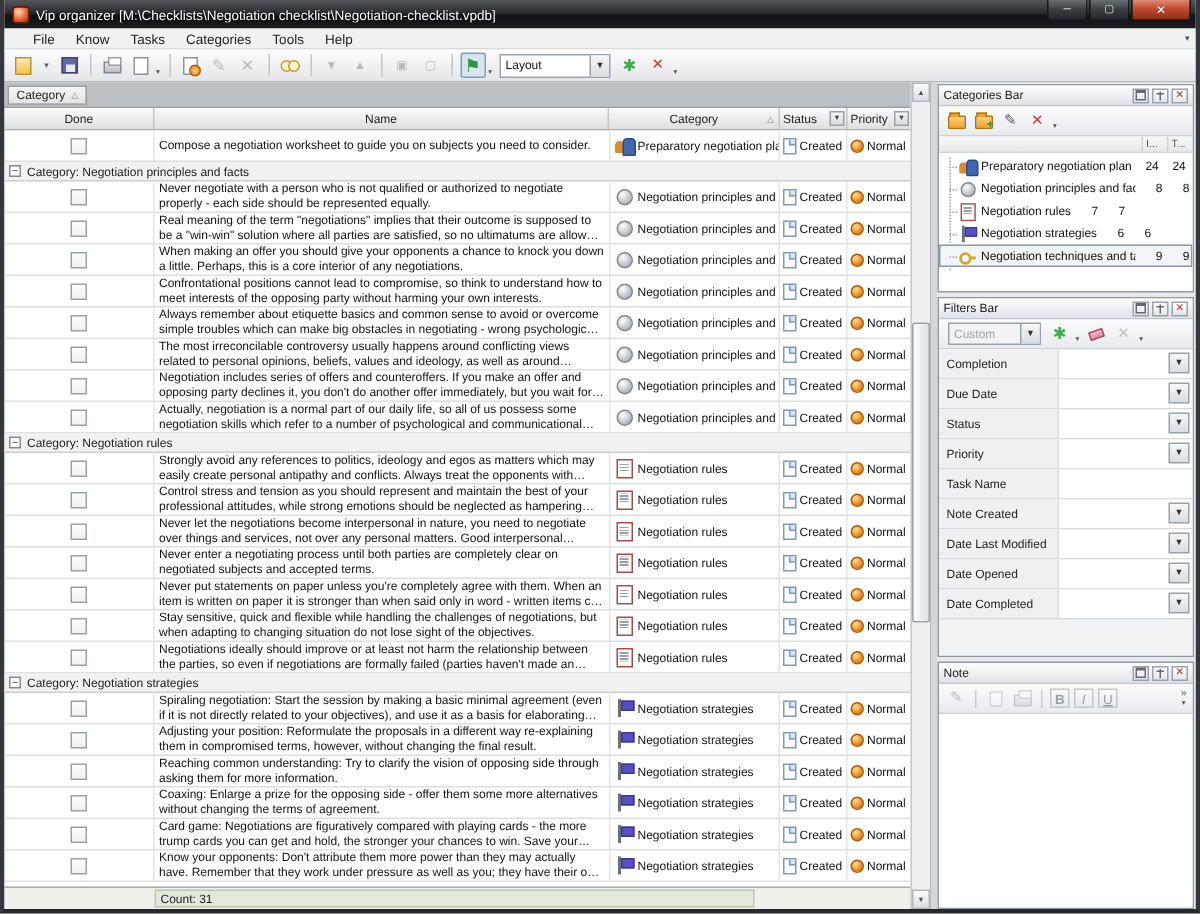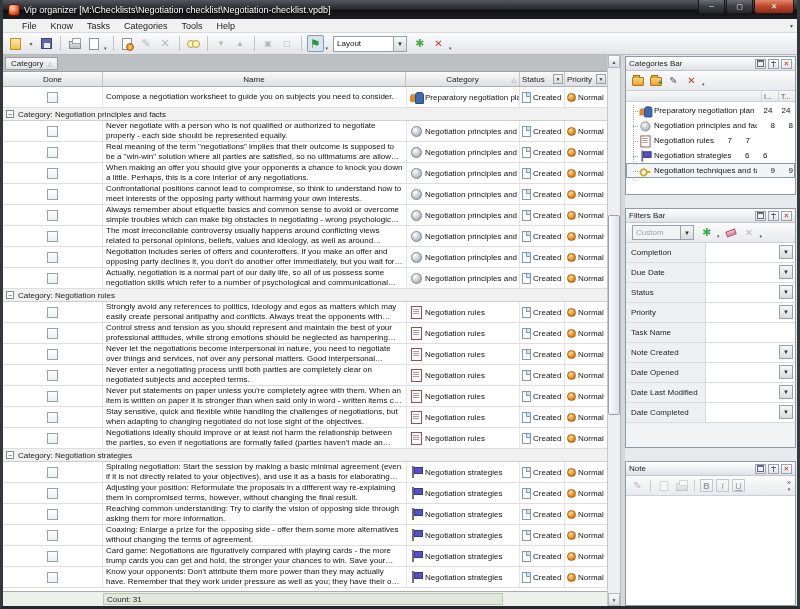--- a/index.html
+++ b/index.html
@@ -47,21 +47,21 @@
   .g-redx { color:#c53b2e; font-weight:bold; font-size:10px; }
   .combo { width:74px; height:16px; background:#fff; border:1px solid #98a2ab; display:flex; align-items:center; font-size:8px; margin:0 2px; }
   .combo .clabel { flex:1; padding-left:3px; color:#111; }
   .dd { width:13px; height:100%; background:linear-gradient(#f6f7f8,#d9dde1); border-left:1px solid #98a2ab; display:flex; align-items:center; justify-content:center; font-size:6px; color:#333; flex:none; }
 
   
   .main { flex:1; display:flex; min-height:0; }
   .left { flex:1; display:flex; min-width:0; border-right:1px solid #b6b9bd; }
   .gridcol { flex:1; display:flex; flex-direction:column; min-width:0; }
   .splitter { width:4px; background:#d4d6d9; flex:none; }
-  .right { width:172px; flex:none; display:flex; flex-direction:column; gap:13px; padding:1px 1px 0 0; background:#e7e9ec; }
+  .right { width:172px; flex:none; display:flex; flex-direction:column; gap:3px; padding:1px 1px 0 0; background:#e7e9ec; }
 
   
   .groupbar { height:17px; flex:none; background:#bdc0c3; border-bottom:1px solid #9fa2a5; display:flex; align-items:center; padding-left:2px; }
   .gchip { height:13px; background:linear-gradient(#f6f6f6,#e3e3e3); border:1px solid #9aa0a6; display:inline-flex; align-items:center; gap:4px; padding:0 5px; font-size:8px; color:#222; }
   .sort-tri { font-size:6px; color:#8b9096; }
 
   
   .gheader { height:15px; flex:none; display:flex; background:linear-gradient(#fafafa,#dedfe1); border-bottom:1px solid #aeb1b4; font-size:8px; color:#222; }
   .hcell { display:flex; align-items:center; justify-content:center; border-right:1px solid #c3c6c9; position:relative; }
   .h-done { width:100px; flex:none; }
@@ -520,21 +520,21 @@
               </span>
               <span class="c-pri">
                 <span class="ci-ball"></span>
                 <span>Normal</span>
               </span>
             </div>
             <div class="trow">
               <span class="c-done">
                 <span class="cbox"></span>
               </span>
-              <span class="c-name">Stay sensitive, quick and flexible while handling the challenges of negotiations, but when adapting to changing negotiated do not lose sight of the objectives.</span>
+              <span class="c-name">Stay sensitive, quick and flexible while handling the challenges of negotiations, but when adapting to changing situation do not lose sight of the objectives.</span>
               <span class="c-cat">
                 <span class="ci ci-rules"></span>
                 <span>Negotiation rules</span>
               </span>
               <span class="c-stat">
                 <span class="ci-page"></span>
                 <span>Created</span>
               </span>
               <span class="c-pri">
                 <span class="ci-ball"></span>
@@ -800,26 +800,26 @@
             <div class="frow">
               <span class="flabel">Task Name</span>
               <span class="fval"></span>
             </div>
             <div class="frow">
               <span class="flabel">Note Created</span>
               <span class="fval"></span>
               <span class="fdd">▼</span>
             </div>
             <div class="frow">
-              <span class="flabel">Date Opened</span>
+              <span class="flabel">Date Last Modified</span>
               <span class="fval"></span>
               <span class="fdd">▼</span>
             </div>
             <div class="frow">
-              <span class="flabel">Date Last Modified</span>
+              <span class="flabel">Date Opened</span>
               <span class="fval"></span>
               <span class="fdd">▼</span>
             </div>
             <div class="frow">
               <span class="flabel">Date Completed</span>
               <span class="fval"></span>
               <span class="fdd">▼</span>
             </div>
           </div>
       </div>

